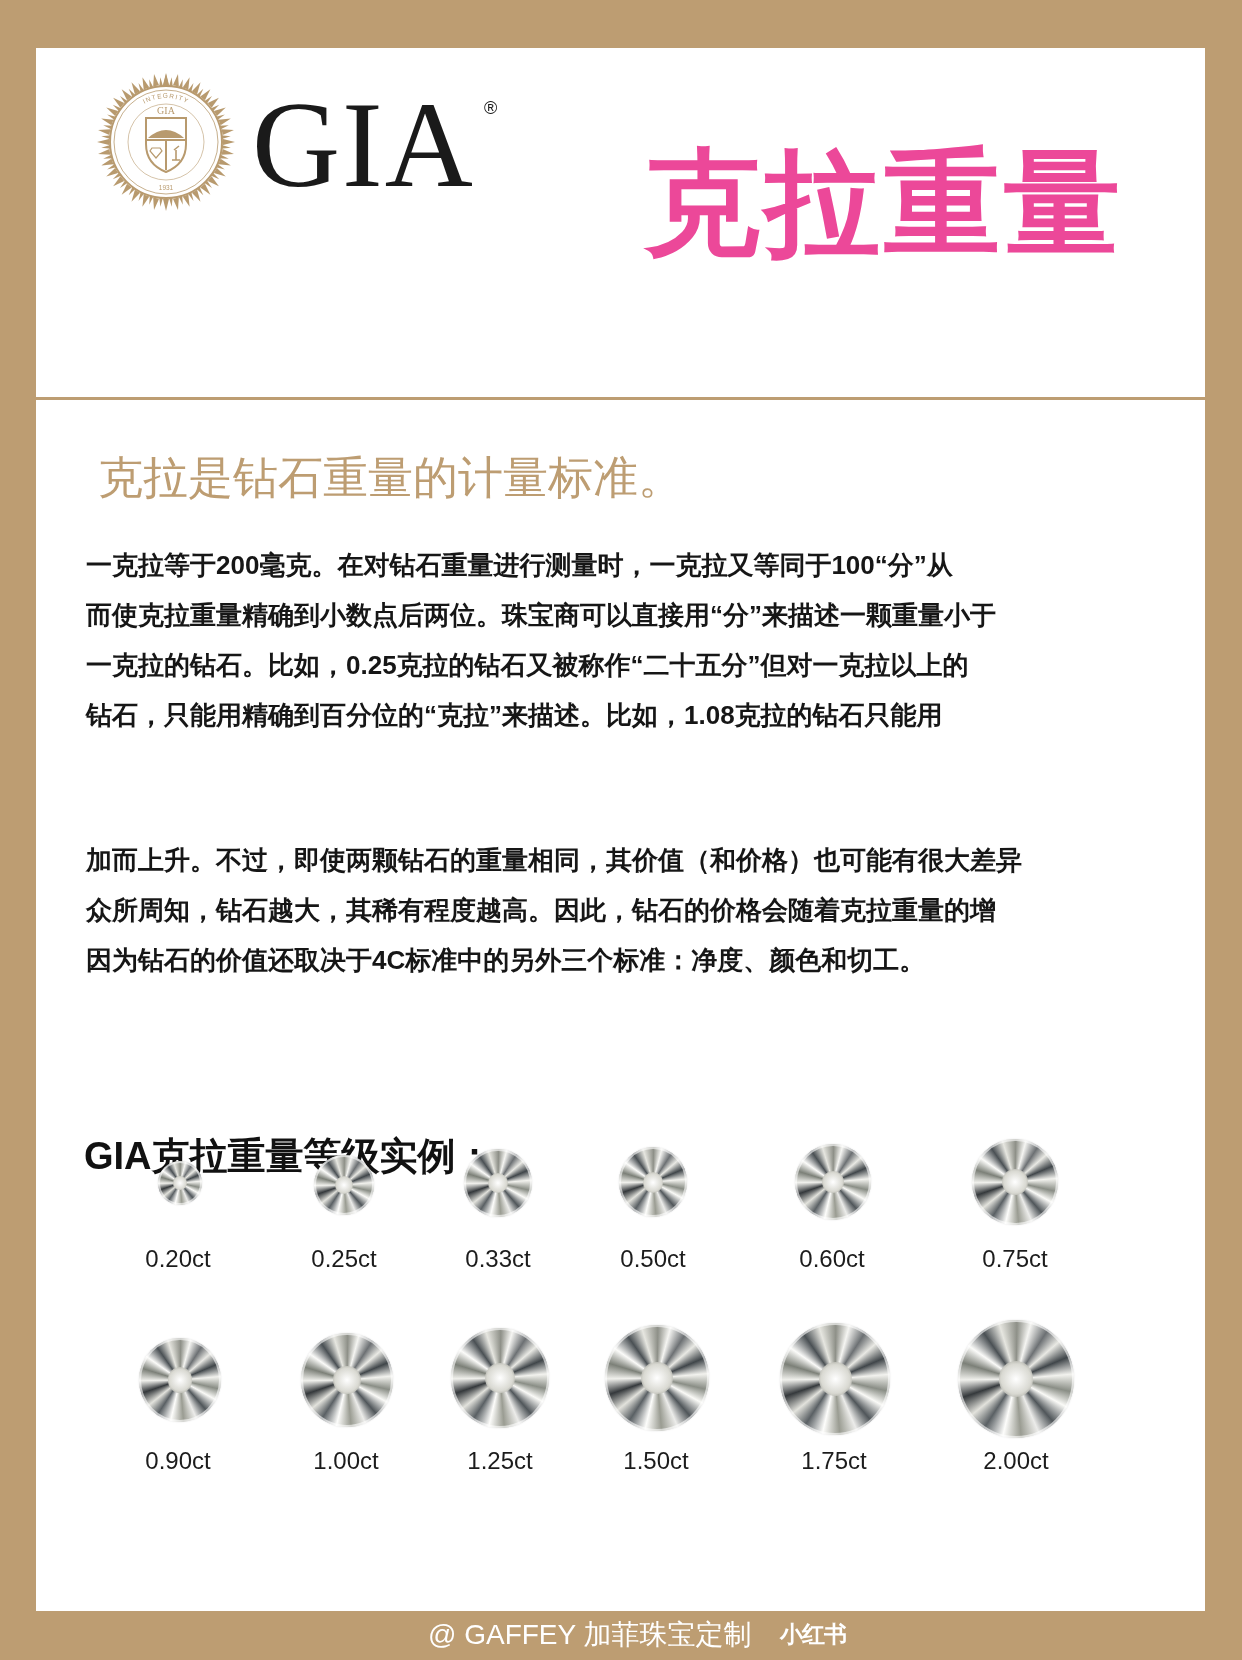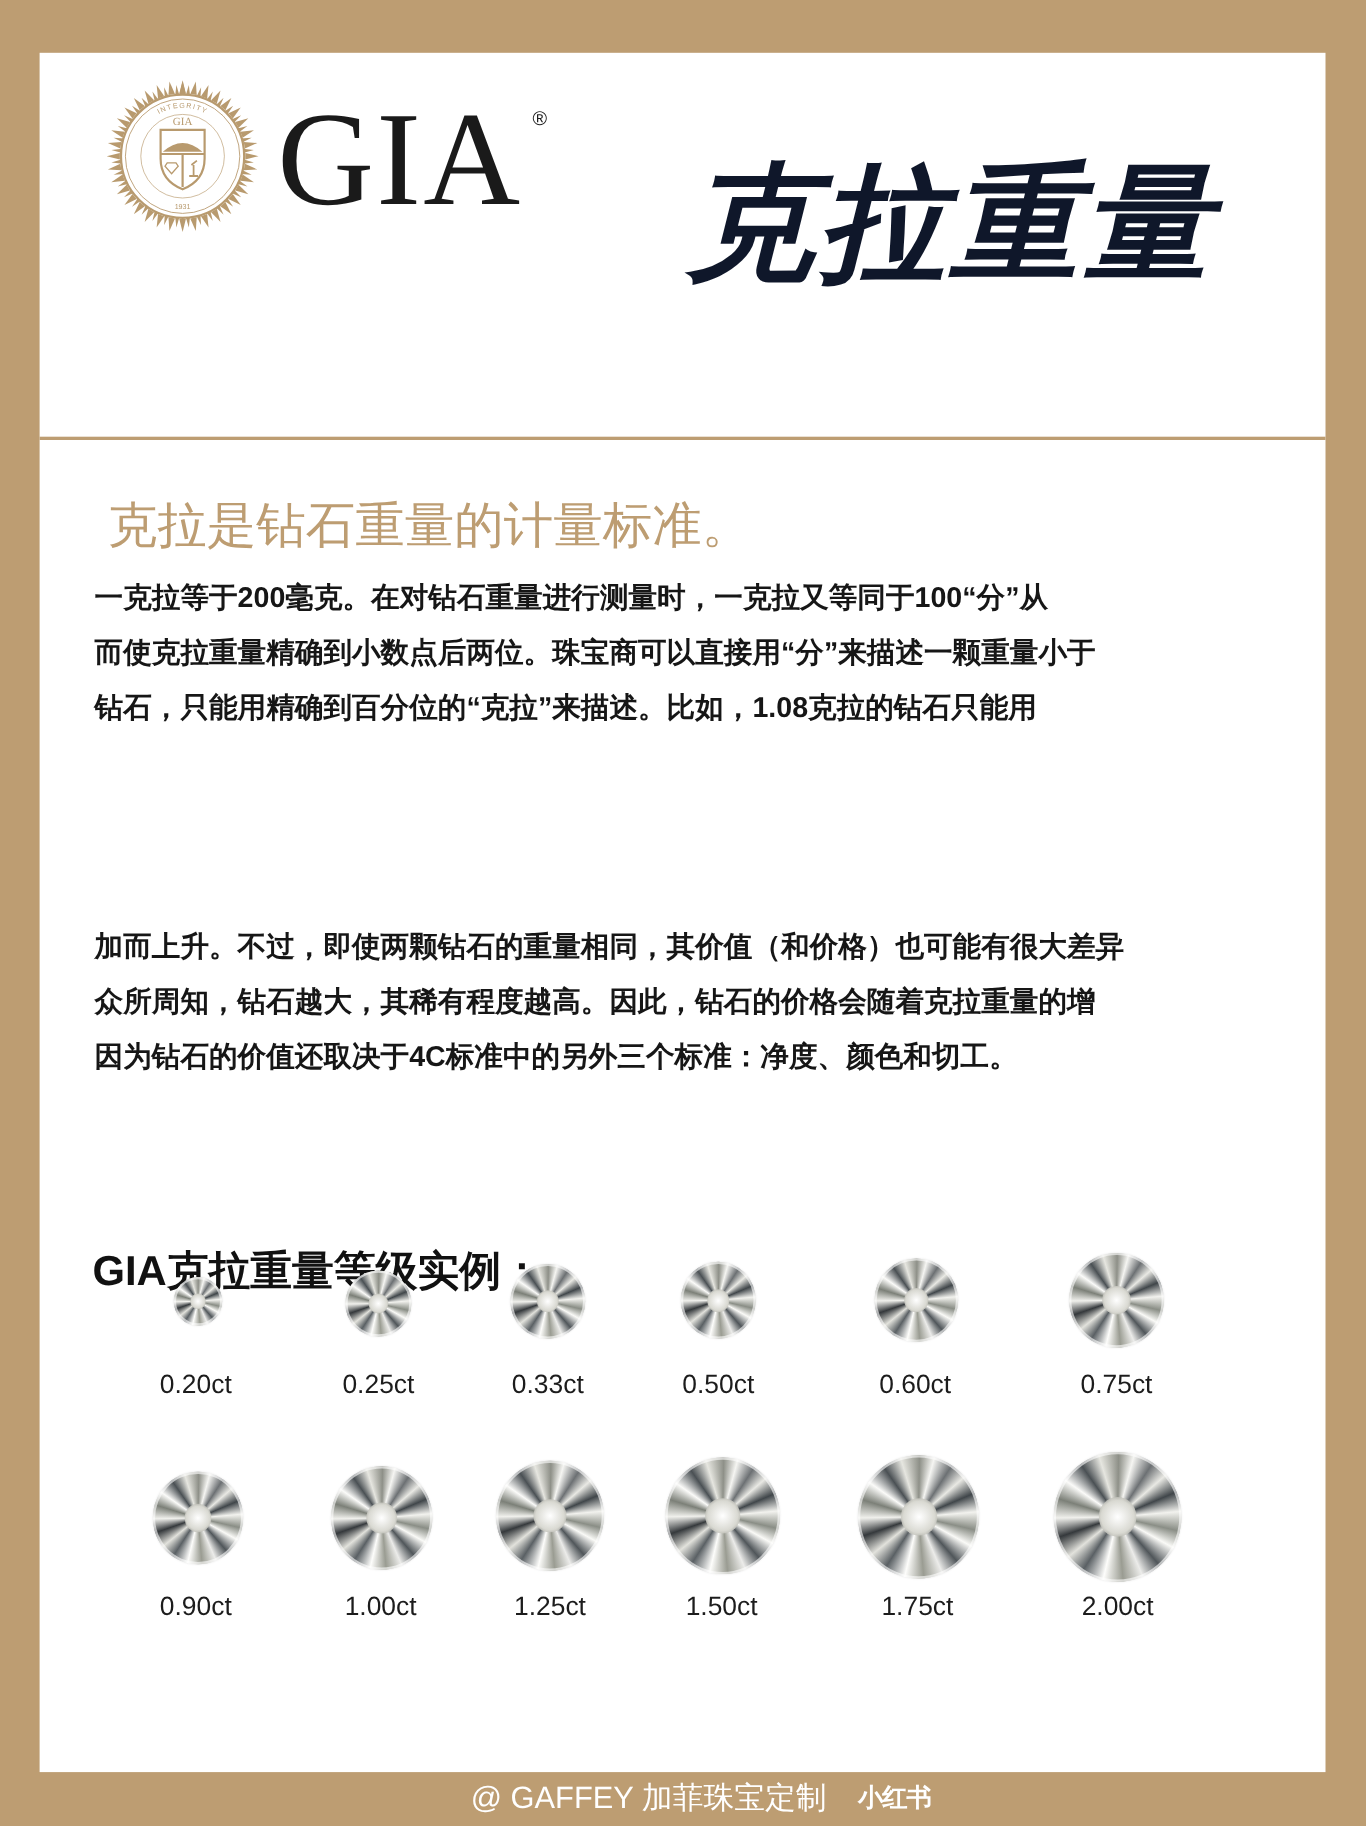--- a/index.html
+++ b/index.html
@@ -33,27 +33,26 @@
   }
   .gia-reg {
     position: absolute;
     left: 448px; top: 50px;
     font-family: "Liberation Sans", sans-serif;
     font-size: 18px;
     color: #1a1a1a;
   }
   .title-big {
     position: absolute;
-    left: 588px; top: 90px;
+    left: 608px; top: 90px;
     font-size: 116px;
     line-height: 130px;
     font-weight: bold;
-    color: #0f172a;
+    color: #ec4899;
     letter-spacing: 4px;
-    font-style: italic;
   }
   .title-4c {
     position: absolute;
     left: 60px; top: 226px;
     font-size: 72px;
     line-height: 90px;
     font-weight: bold;
     color: #bd9d72;
   }
   .divider {
@@ -73,21 +72,21 @@
   }
   .para {
     position: absolute;
     left: 50px;
     width: 1090px;
     font-size: 26px;
     font-weight: bold;
     color: #161616;
   }
   .para .line { display: block; height: 50px; line-height: 50px; white-space: nowrap; }
-  .para1 { top: 470px; }
+  .para1 { top: 492px; }
   .para2 { top: 787px; }
   .section-title {
     position: absolute;
     left: 48px; top: 1080px;
     font-size: 38px;
     line-height: 56px;
     font-weight: bold;
     color: #111111;
   }
   
@@ -263,20 +262,21 @@
 
   <div class="title-big">克拉重量</div>
 
   <div class="divider"></div>
 
   <div class="subheading">克拉是钻石重量的计量标准。</div>
 
   <div class="para para1">
     <span class="line">一克拉等于200毫克。在对钻石重量进行测量时，一克拉又等同于100“分”从</span>
     <span class="line">而使克拉重量精确到小数点后两位。珠宝商可以直接用“分”来描述一颗重量小于</span>
+    <span class="line">一克拉的钻石。比如，0.25克拉的钻石又被称作“二十五分”但对一克拉以上的</span>
     <span class="line">钻石，只能用精确到百分位的“克拉”来描述。比如，1.08克拉的钻石只能用</span>
   </div>
 
   <div class="para para2">
     <span class="line">加而上升。不过，即使两颗钻石的重量相同，其价值（和价格）也可能有很大差异</span>
     <span class="line">众所周知，钻石越大，其稀有程度越高。因此，钻石的价格会随着克拉重量的增</span>
     <span class="line">因为钻石的价值还取决于4C标准中的另外三个标准：净度、颜色和切工。</span>
   </div>
 
   <div class="section-title">GIA克拉重量等级实例：</div>

